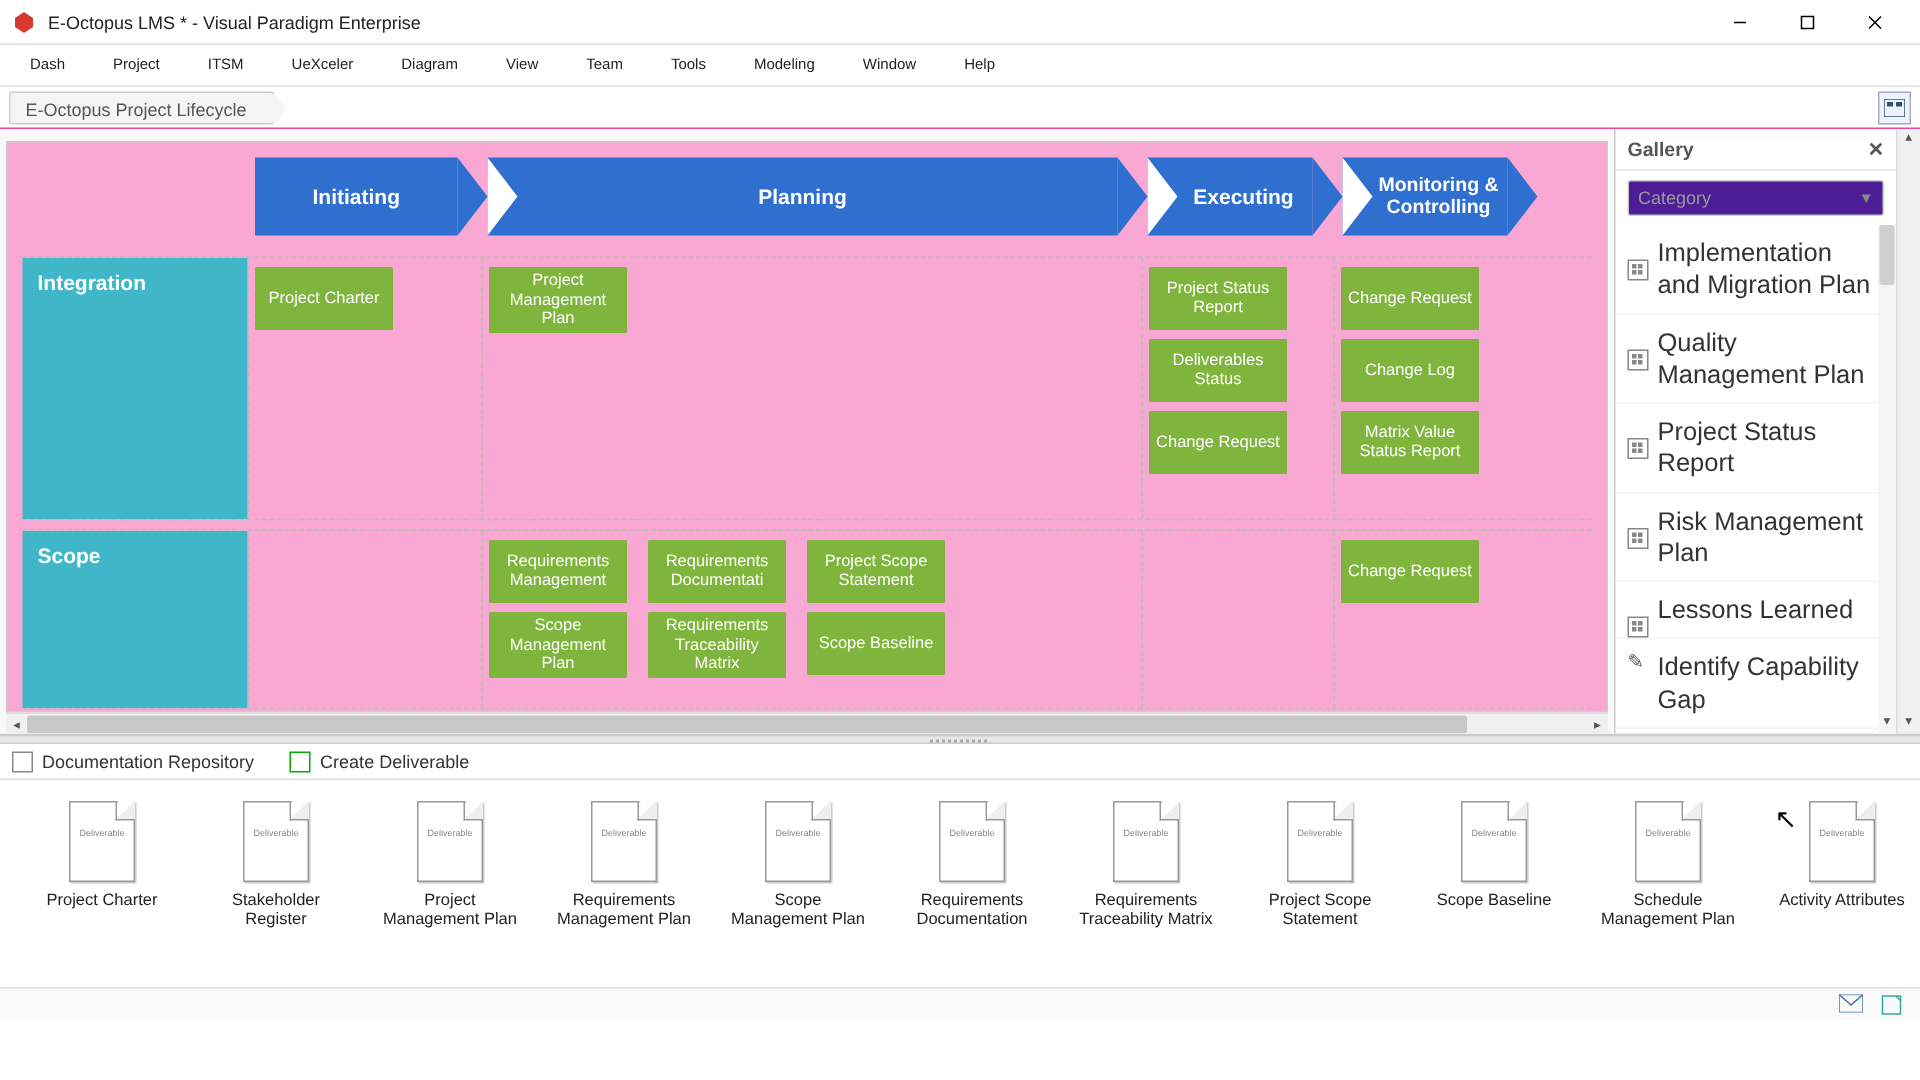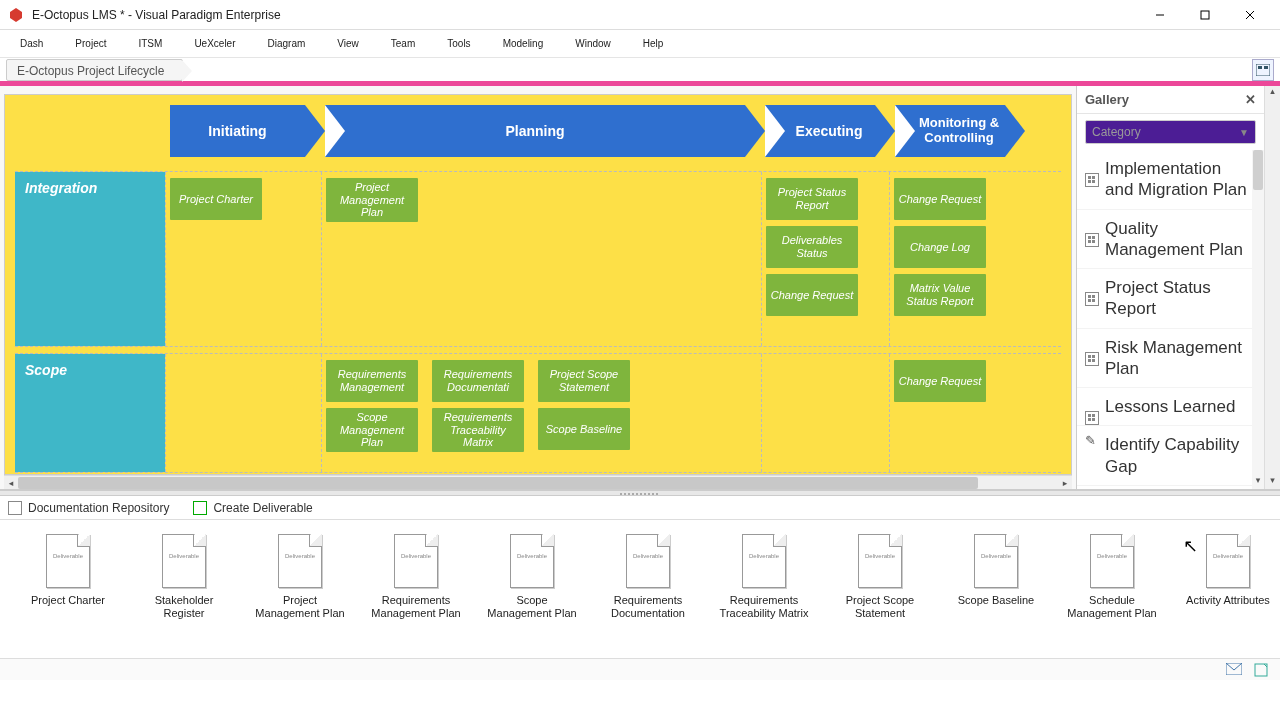--- a/index.html
+++ b/index.html
@@ -4,37 +4,37 @@
 <style>
   * { box-sizing: border-box; margin: 0; padding: 0; font-family: "Segoe UI", Tahoma, sans-serif; }
   html,body { width:1280px; height:720px; overflow:hidden; background:#fff; color:#222; font-size:13px;}
   .titlebar { height:30px; display:flex; align-items:center; padding:0 8px; border-bottom:1px solid #ddd; }
   .titlebar .logo { width:16px; height:16px; margin-right:8px; display:flex; align-items:center; justify-content:center; }
   .titlebar .title { flex:1; font-size:12px; }
   .winbtns { display:flex; gap:0; }
   .winbtn { width:45px; height:28px; display:flex; align-items:center; justify-content:center; font-size:12px; }
   .menubar { height:28px; display:flex; align-items:center; padding:0 4px; border-bottom:1px solid #e5e5e5; }
   .menubar .mi { padding:4px 16px; font-size:10px; cursor:default;}
-  .breadcrumb-row{height:28px; display:flex; align-items:center; padding:0 6px; border-bottom:5px solid #ec4899; position:relative;text-align:right;}
+  .breadcrumb-row{height:28px; display:flex; align-items:center; padding:0 6px; border-bottom:1px solid #ec4899; position:relative;text-align:right;}
   .crumb{position:relative; height:22px; line-height:22px; padding:0 18px 0 10px; background:#f5f5f5; border:1px solid #ccc; border-radius:2px; font-size:12px; color:#555;}
   .crumb::after{content:""; position:absolute; right:-10px; top:0; width:0;height:0; border-top:11px solid transparent; border-bottom:11px solid transparent; border-left:10px solid #f5f5f5;}
   .rt-icon{width:22px;height:22px;border:1px solid #aac;background:#eef4ff;margin-left:auto;display:flex;align-items:center;justify-content:center;}
   .workspace{display:flex; height:404px; border-bottom:1px solid #ccc;}
   .canvas-wrap{flex:1; display:flex; flex-direction:column; background:#f8f8f8; padding:8px 4px 0 4px; overflow:hidden; position:relative;}
-  .canvas-inner{flex:1; background:#fde047; border:1px solid #ccc; overflow:hidden; padding:10px 10px 0 10px; position:relative;}
+  .canvas-inner{flex:1; background:#f9a8d4; border:1px solid #ccc; overflow:hidden; padding:10px 10px 0 10px; position:relative;}
   .phase-row{display:flex; gap:0; margin-left:155px; height:52px;}
   .phase{position:relative; background:#2f6fcf; color:#fff; font-size:14px; font-weight:600; display:flex; align-items:center; justify-content:center; text-align:center; line-height:1.15;}
   .phase::after{content:"";position:absolute;right:-20px;top:0;border-top:26px solid transparent;border-bottom:26px solid transparent;border-left:20px solid #2f6fcf; z-index:2;}
   .phase::before{content:"";position:absolute;left:0;top:0;border-top:26px solid transparent;border-bottom:26px solid transparent;border-left:20px solid #fff;}
   .phase:first-child::before{display:none;}
   .ph1{width:135px; margin-right:20px;}
   .ph2{width:420px; margin-right:20px;}
   .ph3{width:110px; margin-right:20px; padding-left:18px;}
   .ph4{width:110px; padding-left:18px; font-size:13px;}
-  .grid{margin-top:14px;font-style:italic;}
+  .grid{margin-top:14px;}
   .row-g{display:flex; border:1px dashed #bbb; border-left:none; border-right:none; min-height:90px; margin-bottom:6px;}
   .row-label{width:150px; background:#3fb7c8; color:#fff; font-weight:600; padding:8px 10px; font-size:14px; display:flex; align-items:flex-start;}
   .cells{flex:1; display:flex;}
   .col{border-left:1px dashed #bbb; display:flex; flex-wrap:wrap; align-content:flex-start; padding:6px 4px; gap:6px;}
   .c1{width:156px;}
   .c2{width:440px;}
   .c3{width:128px;}
   .c4{width:128px;}
   .card{width:92px; min-height:42px; background:#7fb53d; color:#fff; font-size:11px; display:flex; align-items:center; justify-content:center; text-align:center; padding:3px 4px; line-height:1.15; border-radius:1px;}
   .card-wide .card, .c2 .card{width:92px;}

